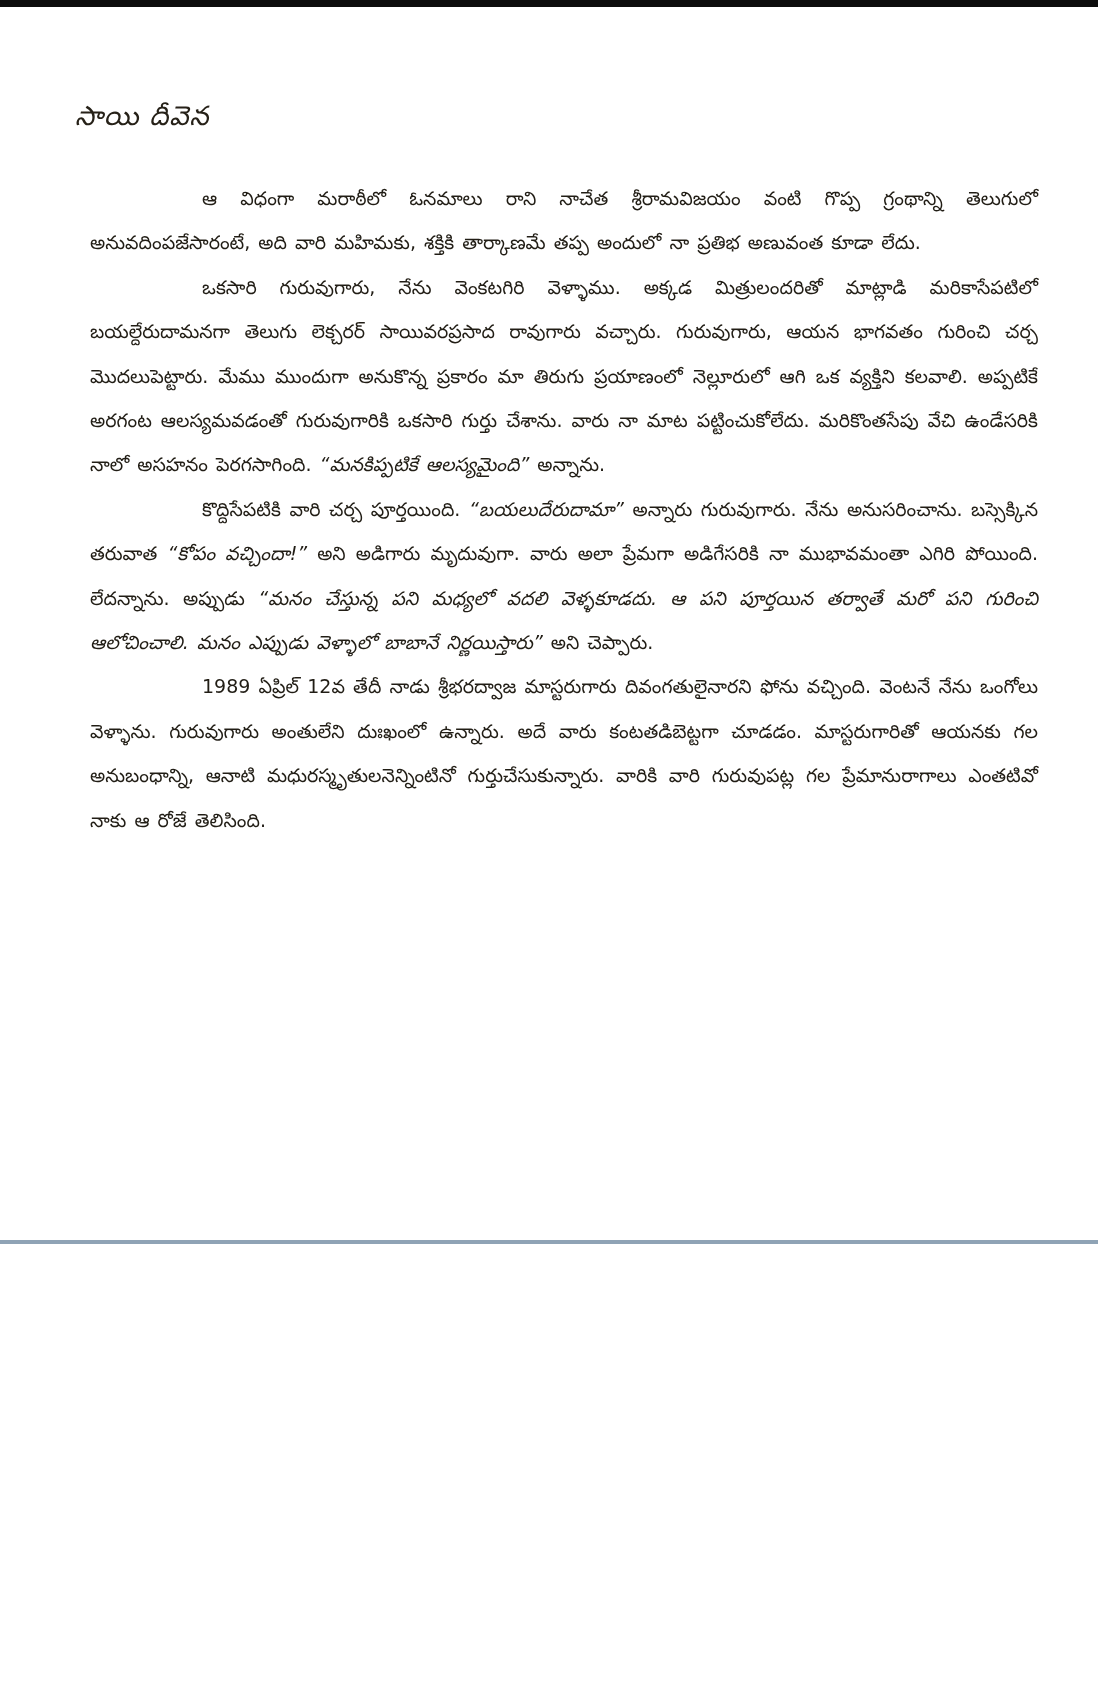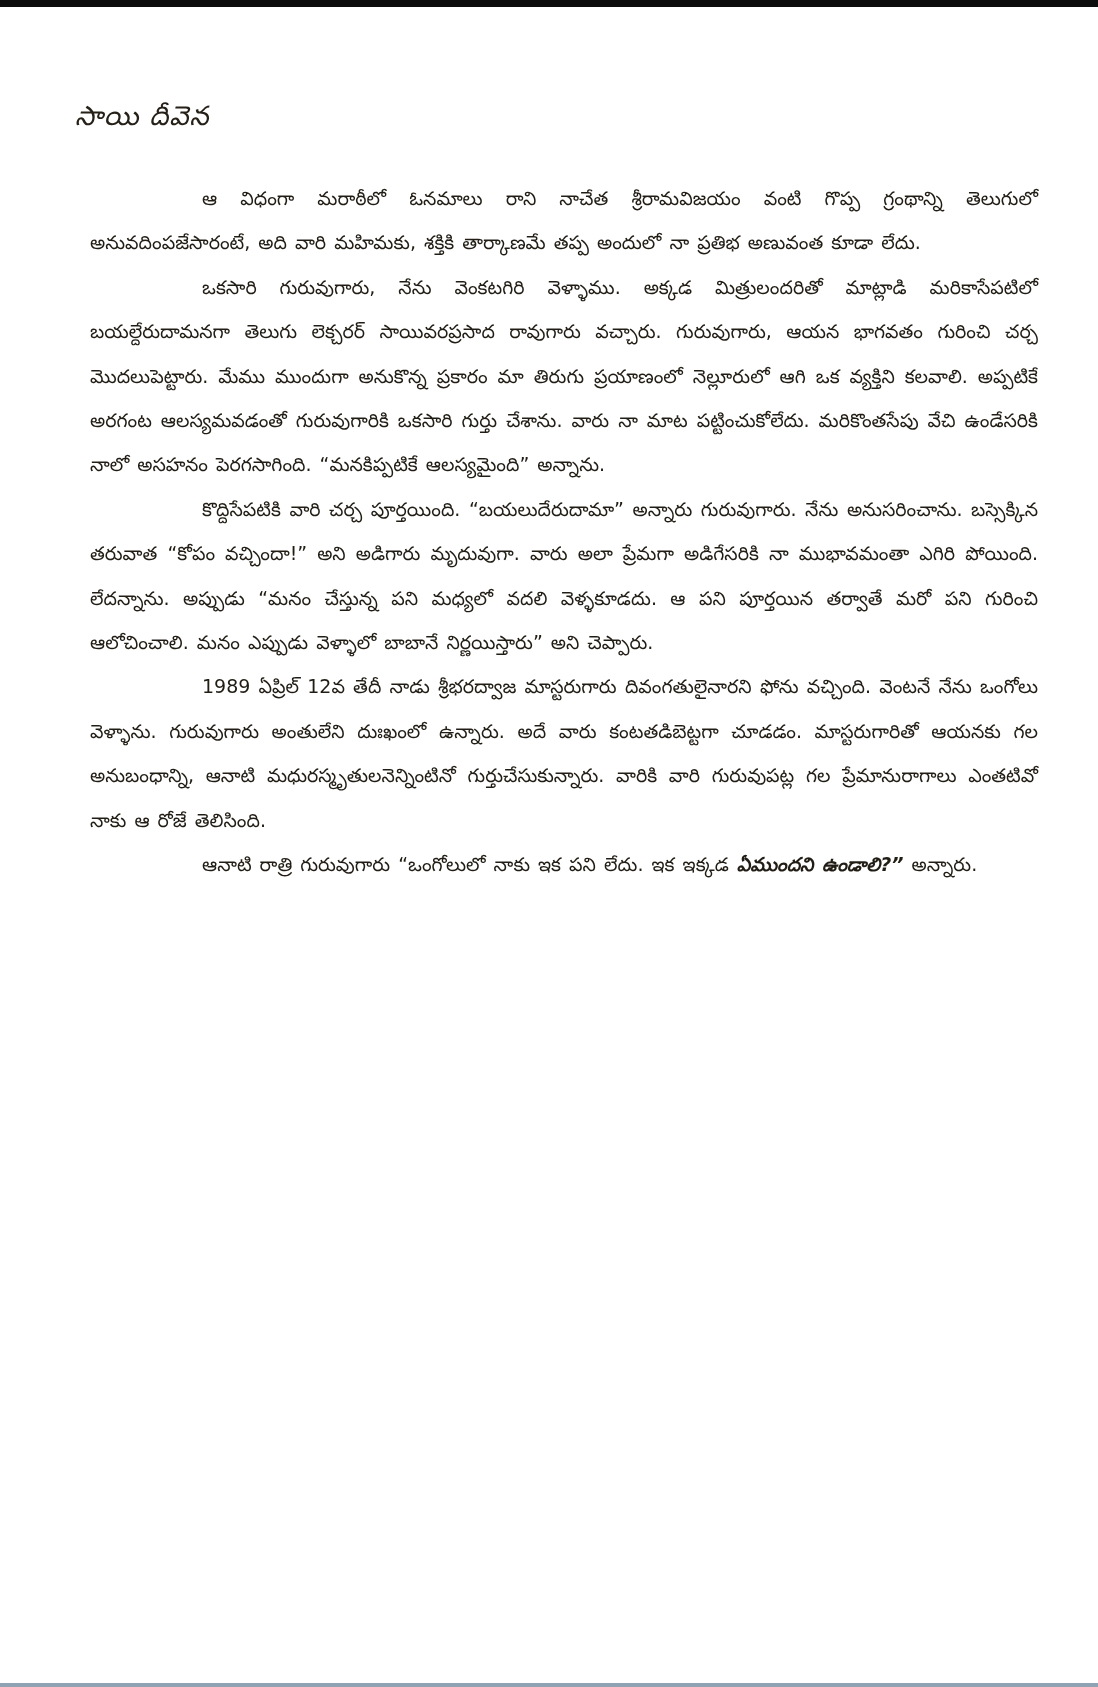--- a/index.html
+++ b/index.html
@@ -3,21 +3,21 @@
 <meta charset="utf-8">
 <style>
   html, body {
     margin: 0;
     padding: 0;
     background: #ffffff;
   }
   .page {
     position: relative;
     width: 1098px;
-    height: 1687px;
+    height: 1244px;
     background: #ffffff;
     overflow: hidden;
     font-family: "DejaVu Sans", sans-serif;
   }
   .scan-edge-top {
     position: absolute;
     top: 0; left: 0;
     width: 100%; height: 7px;
     background: #0c0c0c;
   }
@@ -45,20 +45,21 @@
     line-height: 44.4px;
     text-align: justify;
     color: #211d15;
     word-spacing: 2px;
   }
   .page-body p.para {
     margin: 0;
     text-indent: 112px;
   }
   .page-body .it {
+    font-style: italic;
   }
   .page-body .bit {
     font-style: italic;
     font-weight: bold;
   }
   .page-number {
     position: absolute;
     bottom: 62px;
     left: 0;
     width: 100%;
@@ -74,18 +75,17 @@
 <div class="page">
   <div class="scan-edge-top"></div>
 
   <div class="running-header">సాయి దీవెన</div>
 
   <div class="page-body">
       <p class="para"><span>ఆ విధంగా మరాఠీలో ఓనమాలు రాని నాచేత శ్రీరామవిజయం వంటి గొప్ప గ్రంథాన్ని తెలుగులో అనువదింపజేసారంటే, అది వారి మహిమకు, శక్తికి తార్కాణమే తప్ప అందులో నా ప్రతిభ అణువంత కూడా లేదు.</span></p>
       <p class="para"><span>ఒకసారి గురువుగారు, నేను వెంకటగిరి వెళ్ళాము. అక్కడ మిత్రులందరితో మాట్లాడి మరికాసేపటిలో బయల్దేరుదామనగా తెలుగు లెక్చరర్ సాయివరప్రసాద రావుగారు వచ్చారు. గురువుగారు, ఆయన భాగవతం గురించి చర్చ మొదలుపెట్టారు. మేము ముందుగా అనుకొన్న ప్రకారం మా తిరుగు ప్రయాణంలో నెల్లూరులో ఆగి ఒక వ్యక్తిని కలవాలి. అప్పటికే అరగంట ఆలస్యమవడంతో గురువుగారికి ఒకసారి గుర్తు చేశాను. వారు నా మాట పట్టించుకోలేదు. మరికొంతసేపు వేచి ఉండేసరికి నాలో అసహనం పెరగసాగింది. </span><span class="it">“మనకిప్పటికే ఆలస్యమైంది”</span><span> అన్నాను.</span></p>
       <p class="para"><span>కొద్దిసేపటికి వారి చర్చ పూర్తయింది. </span><span class="it">“బయలుదేరుదామా”</span><span> అన్నారు గురువుగారు. నేను అనుసరించాను. బస్సెక్కిన తరువాత </span><span class="it">“కోపం వచ్చిందా!”</span><span> అని అడిగారు మృదువుగా. వారు అలా ప్రేమగా అడిగేసరికి నా ముభావమంతా ఎగిరి పోయింది. లేదన్నాను. అప్పుడు </span><span class="it">“మనం చేస్తున్న పని మధ్యలో వదలి వెళ్ళకూడదు. ఆ పని పూర్తయిన తర్వాతే మరో పని గురించి ఆలోచించాలి. మనం ఎప్పుడు వెళ్ళాలో బాబానే నిర్ణయిస్తారు”</span><span> అని చెప్పారు.</span></p>
       <p class="para"><span>1989 ఏప్రిల్ 12వ తేదీ నాడు శ్రీభరద్వాజ మాస్టరుగారు దివంగతులైనారని ఫోను వచ్చింది. వెంటనే నేను ఒంగోలు వెళ్ళాను. గురువుగారు అంతులేని దుఃఖంలో ఉన్నారు. అదే వారు కంటతడిబెట్టగా చూడడం. మాస్టరుగారితో ఆయనకు గల అనుబంధాన్ని, ఆనాటి మధురస్మృతులనెన్నింటినో గుర్తుచేసుకున్నారు. వారికి వారి గురువుపట్ల గల ప్రేమానురాగాలు ఎంతటివో నాకు ఆ రోజే తెలిసింది.</span></p>
-      <p class="para"><span>ఆనాటి రాత్రి గురువుగారు </span><span class="it">“ఒంగోలులో నాకు ఇక పని లేదు. ఇక ఇక్కడ </span><span class="bit">ఏముందని ఉండాలి?”</span><span> అన్నారు.</span></p>
     </div>
 
 
   <div class="scan-edge-bottom"></div>
 </div>
 
 </body></html>

